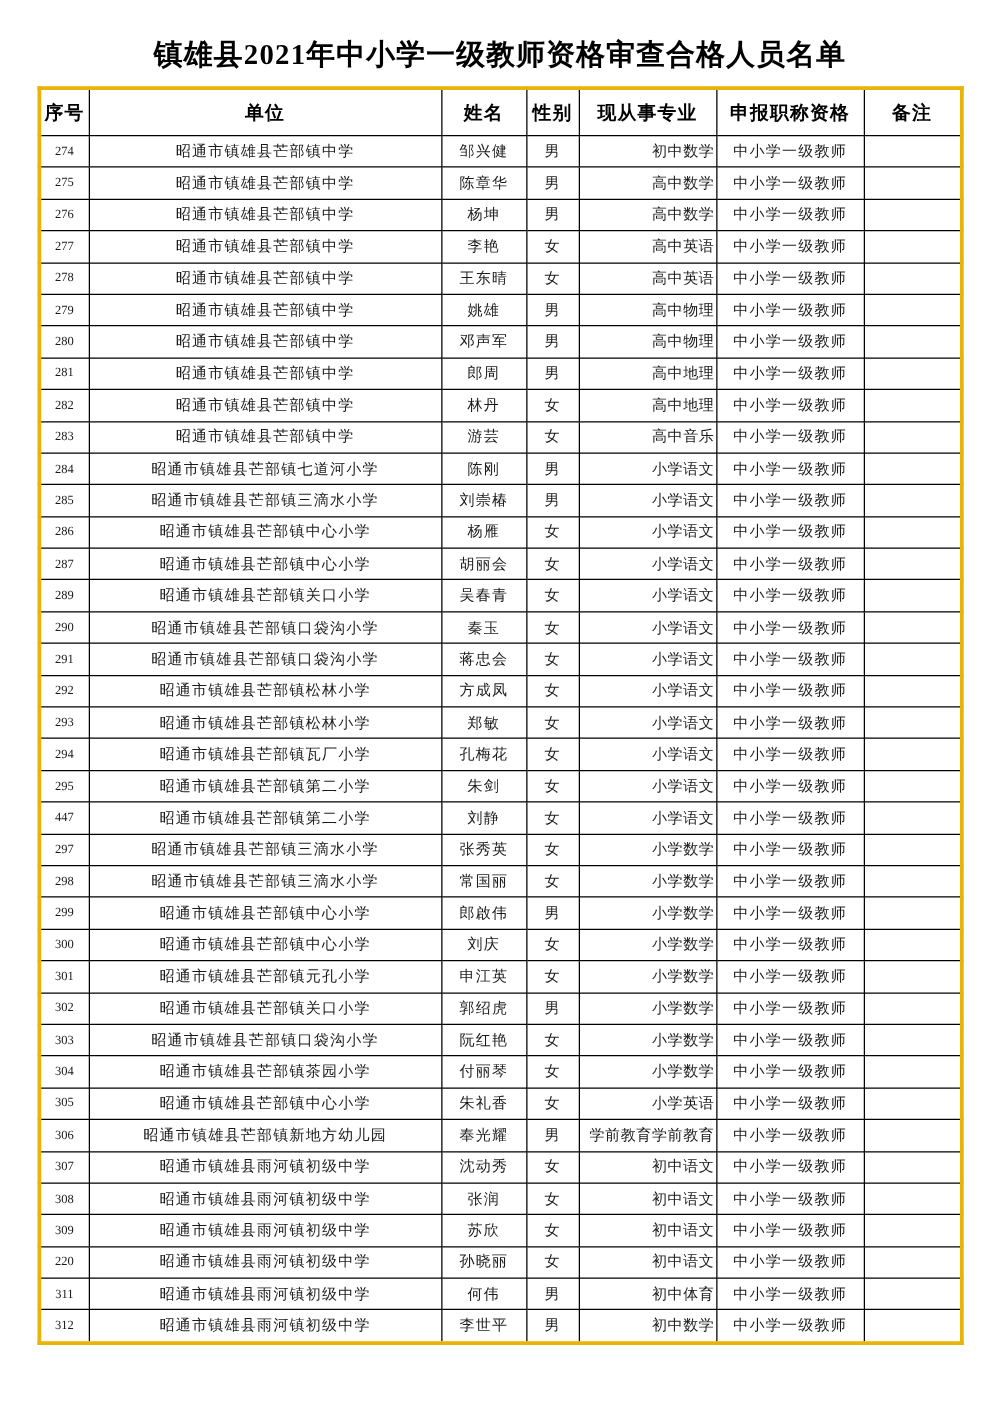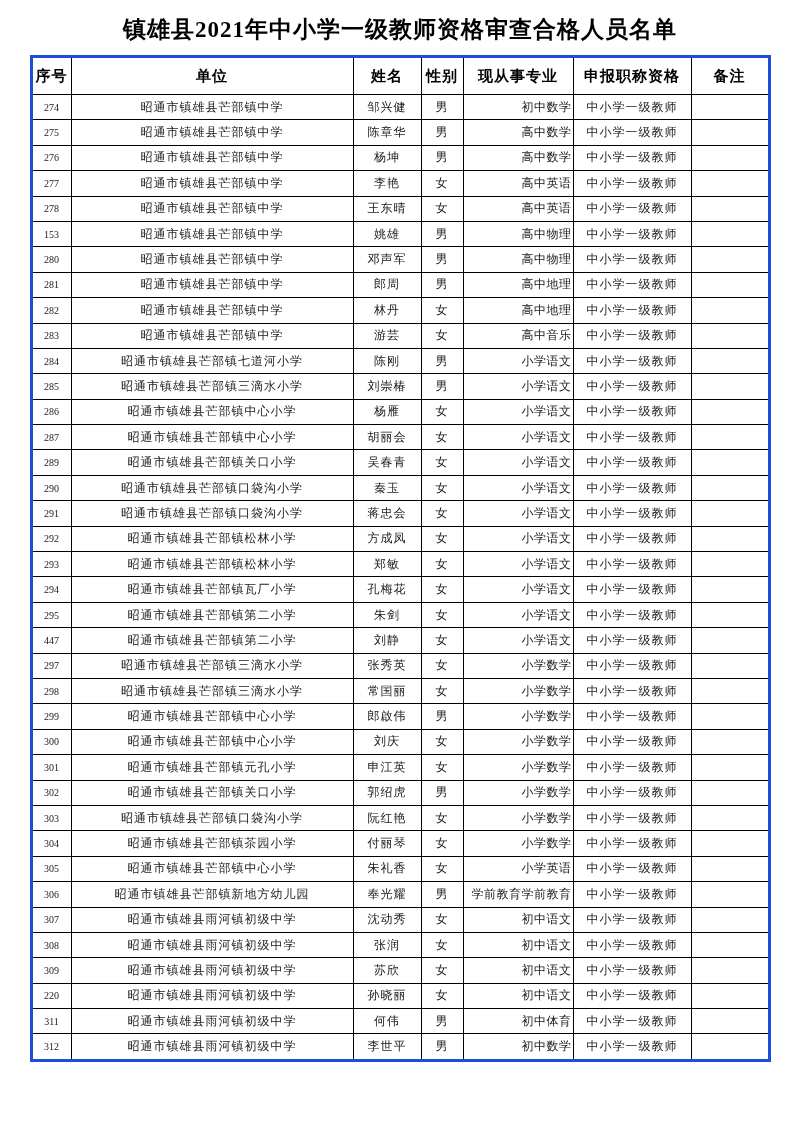--- a/index.html
+++ b/index.html
@@ -11,36 +11,36 @@
     height: 1132px;
     background: #ffffff;
     font-family: "Liberation Serif", "DejaVu Serif", serif;
     color: #111111;
     overflow: hidden;
   }
   .page {
     width: 800px;
     height: 1132px;
     box-sizing: border-box;
-    padding-top: 14px;
+    padding-top: 28px;
   }
   .title {
     margin: 0 0 10px 0;
     text-align: center;
     font-size: 23px;
     font-weight: bold;
     letter-spacing: 1px;
     color: #000000;
   }
   table.roster {
     border-collapse: collapse;
     margin: 0 auto;
     table-layout: fixed;
     width: 738px;
-    border: 3px solid #1d4ed8;
+    border: 3px solid #eab308;
   }
   table.roster th,
   table.roster td {
     border: 1.6px solid #000000;
     text-align: center;
     vertical-align: middle;
     overflow: hidden;
     white-space: nowrap;
     padding: 0 1px;
   }
@@ -132,21 +132,21 @@
         <tr>
           <td class="cell-index">278</td>
           <td class="cell-unit">昭通市镇雄县芒部镇中学</td>
           <td class="cell-name">王东晴</td>
           <td class="cell-gender">女</td>
           <td class="cell-major">高中英语</td>
           <td class="cell-title">中小学一级教师</td>
           <td class="cell-remark"></td>
         </tr>
         <tr>
-          <td class="cell-index">153</td>
+          <td class="cell-index">279</td>
           <td class="cell-unit">昭通市镇雄县芒部镇中学</td>
           <td class="cell-name">姚雄</td>
           <td class="cell-gender">男</td>
           <td class="cell-major">高中物理</td>
           <td class="cell-title">中小学一级教师</td>
           <td class="cell-remark"></td>
         </tr>
         <tr>
           <td class="cell-index">280</td>
           <td class="cell-unit">昭通市镇雄县芒部镇中学</td>

